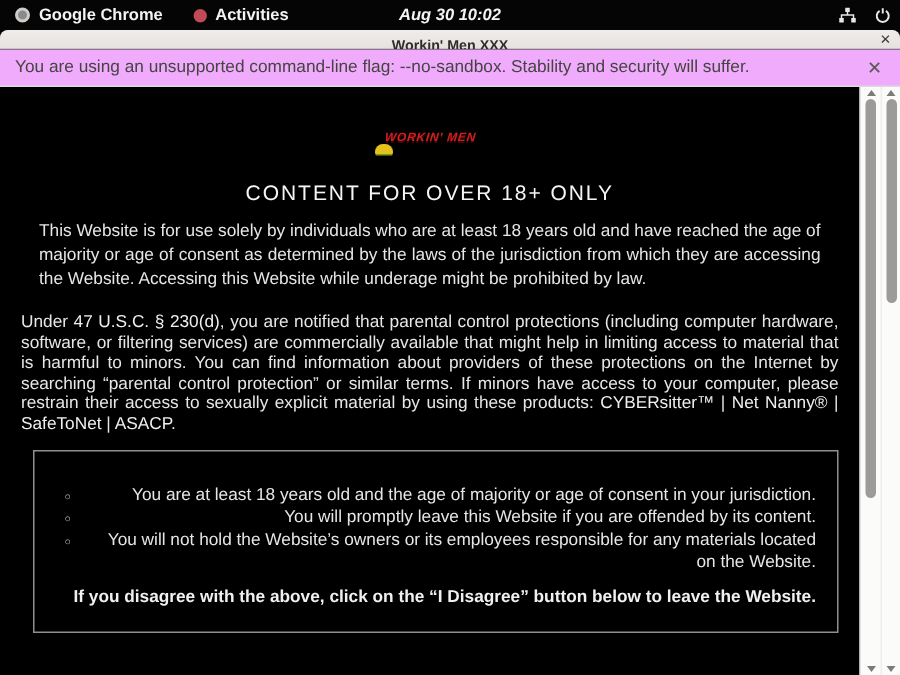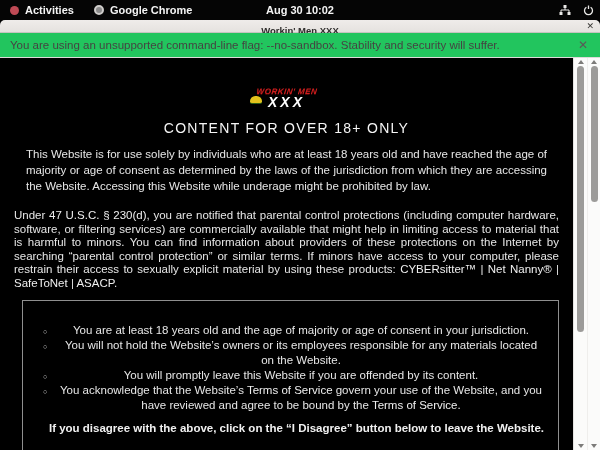--- a/index.html
+++ b/index.html
@@ -10,35 +10,35 @@
   }
   
   .topbar {
     position:absolute; top:0; left:0; width:600px; height:20px;
     background:#050505; color:#f4f4f4; display:flex; align-items:center;
     font-size:11px; font-weight:bold;
   }
   .tb-item { display:flex; align-items:center; gap:6px; padding:0 10px; height:20px; cursor:default; }
   .tb-dot { width:9px; height:9px; border-radius:50%; background:#c04a55; display:inline-block; }
   .chrome-orb { width:10px; height:10px; border-radius:50%; background:#8a8a8a; border:2px solid #cfcdcb; display:inline-block; }
-  .tb-clock { position:absolute; left:50%; transform:translateX(-50%); top:0; height:16px; line-height:20px; }
+  .tb-clock { position:absolute; left:50%; transform:translateX(-50%); top:0; height:16px; line-height:20px;font-style:italic; }
   .tb-right { position:absolute; right:6px; top:0; height:20px; display:flex; align-items:center; gap:12px; }
   .net-icon svg, .power-icon svg { display:block; }
   
   .titlebar {
     position:absolute; top:20px; left:0; width:600px; height:13px;
     background:linear-gradient(#efecea,#e5e2df); border-bottom:1px solid #c7c4c0;
     border-radius:5px 5px 0 0; text-align:center;
   }
   .titlebar .wt { font-size:9.5px; font-weight:bold; color:#2e2d2b; line-height:13px; }
   .wt-close { position:absolute; right:6px; top:0; line-height:13px; font-size:9px; color:#3a3936; cursor:default; }
   
   .infobar {
     position:absolute; top:33px; left:0; width:600px; height:25px;
-    background:#22c55e; border-bottom:1px solid #dddbd8;
+    background:#f0abfc; border-bottom:1px solid #dddbd8;
   }
   .ib-msg { position:absolute; left:10px; top:0; line-height:25px; font-size:11.5px; color:#454442; }
   .ib-close { position:absolute; right:12px; top:0; line-height:25px; font-size:12px; color:#5a5957; cursor:default; }
   
   .page { position:absolute; top:58px; left:0; width:573px; height:392px; background:#000; overflow:hidden; }
   .logo { width:90px; margin:29px auto 0; text-align:center; position:relative; height:24px; }
   .logo-top {
     display:block; color:#cf1f1f; font-weight:bold; font-style:italic; font-size:8px;
     letter-spacing:.5px; white-space:nowrap; transform:skewX(-6deg);
     text-shadow:0 1px 0 #4d0606;
@@ -56,21 +56,21 @@
   .para { color:#e6e6e6; font-size:11.5px; text-align:justify; }
   .para-1 { margin:10px 26px 0; line-height:16px; }
   .para-2 { margin:15px 14px 0; line-height:13.5px; }
   .plink { color:#efefef; cursor:pointer; }
   .agreement-box {
     margin:10px 14px 0 22px; border:1px solid #8f8f8f; padding:13px 14px 17px;
     color:#e6e6e6; font-size:11.5px;
   }
   .box-intro, .box-note { font-weight:bold; color:#f0f0f0; }
   .agreement-box ul { list-style:none; margin-top:9px; }
-  .agreement-box li { position:relative; padding-left:21px; line-height:15px; text-align:center; }
+  .agreement-box li { position:relative; padding-left:21px; line-height:15px; text-align:right; }
   .agreement-box li::before {
     content:"\25CB"; position:absolute; left:6px; top:1px; font-size:7px; color:#cfcfcf;
   }
   .box-note { margin-top:9px;text-align:right; }
   
   .scroll-region {
     position:absolute; top:58px; right:0; width:27px; height:392px;
     background:#fbfbfa; border-left:1px solid #e4e3e1; display:flex;
   }
   .sb { width:13px; position:relative; display:flex; flex-direction:column; }
@@ -83,26 +83,26 @@
   .thumb-inner { top:0; height:266px; }
   .thumb-outer { top:0; height:136px; }
 </style>
 </head>
 <body>
 
 <div class="screen">
 
   <div class="topbar">
     <div class="tb-item">
+      <span class="chrome-orb"></span>
+      <span>Google Chrome</span>
+    </div>
+    <div class="tb-item">
       <span class="tb-dot"></span>
       <span>Activities</span>
-    </div>
-    <div class="tb-item">
-      <span class="chrome-orb"></span>
-      <span>Google Chrome</span>
     </div>
     <div class="tb-clock">Aug 30 10:02</div>
     <div class="tb-right">
       <span class="net-icon">
         <svg width="12" height="11" viewBox="0 0 12 11">
           <rect x="4.5" y="0" width="3" height="3" fill="#e9e8e6"></rect>
           <rect x="0.5" y="7" width="3" height="3" fill="#e9e8e6"></rect>
           <rect x="8.5" y="7" width="3" height="3" fill="#e9e8e6"></rect>
           <path d="M6 3 v2 M2 7 v-2 h8 v2" stroke="#e9e8e6" stroke-width="1" fill="none"></path>
         </svg>
@@ -124,35 +124,33 @@
   <div class="infobar">
     <span class="ib-msg">You are using an unsupported command-line flag: --no-sandbox. Stability and security will suffer.</span>
     <span class="ib-close">✕</span>
   </div>
 
   <div class="page">
 
     <div class="logo">
       <span class="logo-hat"></span>
       <span class="logo-top">WORKIN' MEN</span>
-      <span class="logo-xxx">XXX</span>
     </div>
 
     <div class="heading">CONTENT FOR OVER 18+ ONLY</div>
 
     <p class="para para-1">This Website is for use solely by individuals who are at least 18 years old and have reached the age of majority or age of consent as determined by the laws of the jurisdiction from which they are accessing the Website. Accessing this Website while underage might be prohibited by law.</p>
 
     <p class="para para-2"><span>Under </span><a class="plink">47 U.S.C. § 230(d)</a><span>, you are notified that parental control protections (including computer hardware, software, or filtering services) are commercially available that might help in limiting access to material that is harmful to minors. You can find information about providers of these protections on the Internet by searching “parental control protection” or similar terms. If minors have access to your computer, please restrain their access to sexually explicit material by using these products: </span><a class="plink">CYBERsitter™</a><span> | </span><a class="plink">Net Nanny®</a><span> | </span><a class="plink">SafeToNet</a><span> | </span><a class="plink">ASACP</a><span>.</span></p>
 
     <div class="agreement-box">
       <ul>
         <li>You are at least 18 years old and the age of majority or age of consent in your jurisdiction.</li>
+        <li>You will promptly leave this Website if you are offended by its content.</li>
         <li>You will not hold the Website’s owners or its employees responsible for any materials located on the Website.</li>
-        <li>You will promptly leave this Website if you are offended by its content.</li>
-        <li><span>You acknowledge that the Website’s </span><a class="plink">Terms of Service</a><span> govern your use of the Website, and you have reviewed and agree to be bound by the </span><a class="plink">Terms of Service</a><span>.</span></li>
       </ul>
       <p class="box-note">If you disagree with the above, click on the “I Disagree” button below to leave the Website.</p>
 
     </div>
 
   </div>
 
   <div class="scroll-region">
     <div class="sb">
       <div class="sb-arrow">

